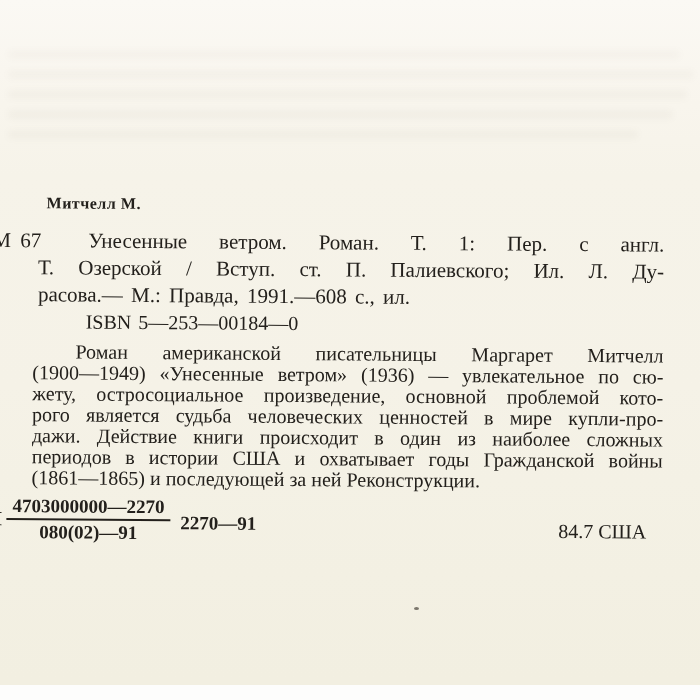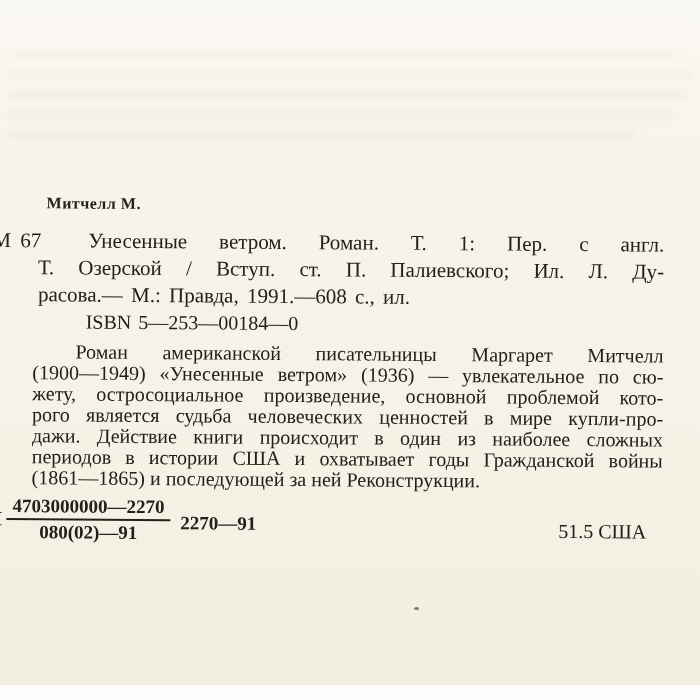--- a/index.html
+++ b/index.html
@@ -209,20 +209,20 @@
       <div class="anno-line anno-last">(1861—1865) и последующей за ней Реконструкции.</div>
     </div>
 
     <div class="catalog">
       <span class="cat-letter">М</span>
       <div class="fraction">
         <div class="frac-num">4703000000—2270</div>
         <div class="frac-den">080(02)—91</div>
       </div>
       <span class="cat-order">2270—91</span>
-      <span class="bbk">51.5 США</span>
+      <span class="bbk">84.7 США</span>
     </div>
 
   </div>
 
   <div class="dust-speck"></div>
   <div class="photo-edge-bottom"></div>
 </div>
 
 </body></html>

